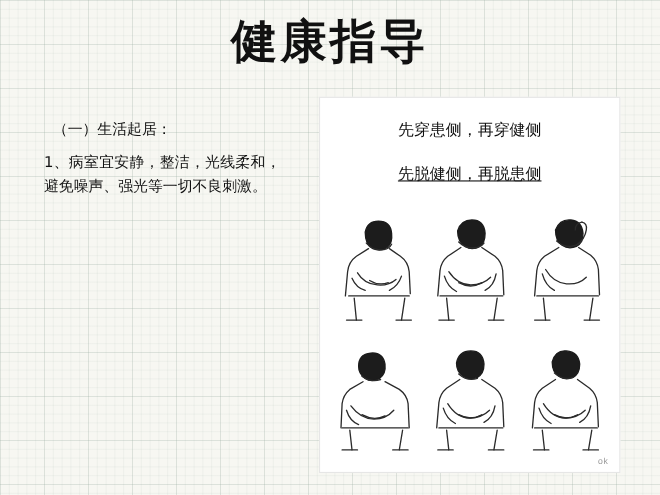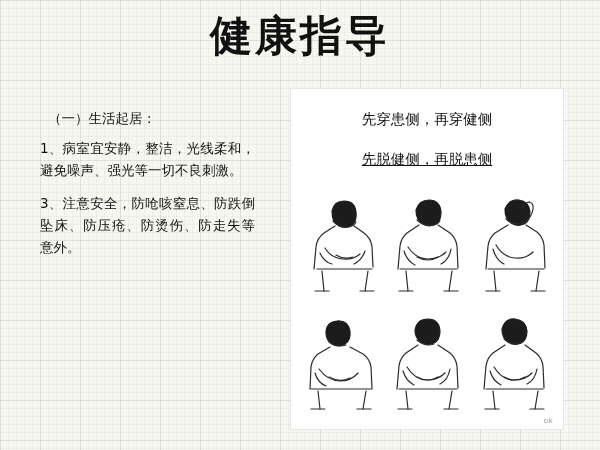--- a/index.html
+++ b/index.html
@@ -29,21 +29,21 @@
     background-size: 40px 40px, 40px 40px, 8px 8px, 8px 8px;
     overflow: hidden;
   }
 
   .title {
     position: absolute;
     top: 14px;
     left: 0;
     width: 600px;
     text-align: center;
-    font-family: Liberation Mono, monospace;
+    font-family: Liberation Serif, serif;
     font-size: 42px;
     font-weight: bold;
     color: #111111;
     letter-spacing: 3px;
     line-height: 1.2;
   }
 
   .title-rule {
     position: absolute;
     top: 76px;
@@ -137,21 +137,20 @@
 <body>
 
 <div class="slide">
 
   <div class="title">健康指导</div>
   <div class="title-rule"></div>
 
   <div class="text-col">
     <div class="section-head">（一）生活起居：</div>
     <p class="para">1、病室宜安静，整洁，光线柔和，避免噪声、强光等一切不良刺激。</p>
-    <p class="para">3、注意安全，防呛咳窒息、防跌倒坠床、防压疮、防烫伤、防走失等意外。</p>
   </div>
 
   <div class="panel">
     <div class="panel-caption">先穿患侧，再穿健侧</div>
     <div class="panel-caption second">先脱健侧，再脱患侧</div>
 
     <div class="figures">
 
       <div class="fig-row row1">
 

